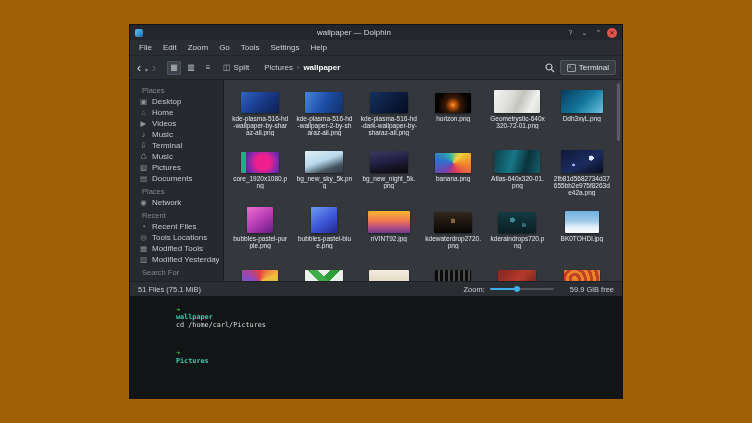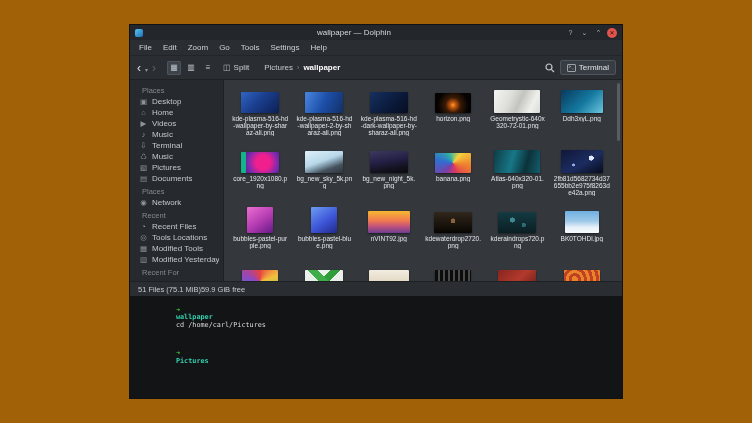--- a/index.html
+++ b/index.html
@@ -210,21 +210,21 @@
                 <span class="pl">Modified Tools</span>
               </div>
 
               <div class="place">
                 <span class="pi">▥</span>
                 <span class="pl">Modified Yesterday</span>
               </div>
             </div>
         </div>
         <div>
-          <div class="sec-title">Recent For</div>
+          <div class="sec-title">Search For</div>
           <div>
 
               <div class="place">
                 <span class="pi">◌</span>
                 <span class="pl">Documents</span>
               </div>
             </div>
         </div>
       </div>
 
@@ -395,20 +395,27 @@
               </div>
             </div>
           </div>
         <div class="vscroll"></div>
       </div>
 
     </div>
 
     <div class="statusbar">
       <span class="sb-files">51 Files (75.1 MiB)</span>
+      <span class="sb-zoomwrap">
+        <span>Zoom:</span>
+        <span class="ztrack">
+          <span class="zfill" style="width: 42%;"></span>
+          <span class="zhandle" style="left: 42%;"></span>
+        </span>
+      </span>
       <span class="sb-free">59.9 GiB free</span>
     </div>
 
     <div class="terminal">
 
         <div class="tline">
           <span class="tarrow">➜</span>
           <span class="tdir">wallpaper</span>
           <span class="tcmd">cd /home/carl/Pictures</span>
           

